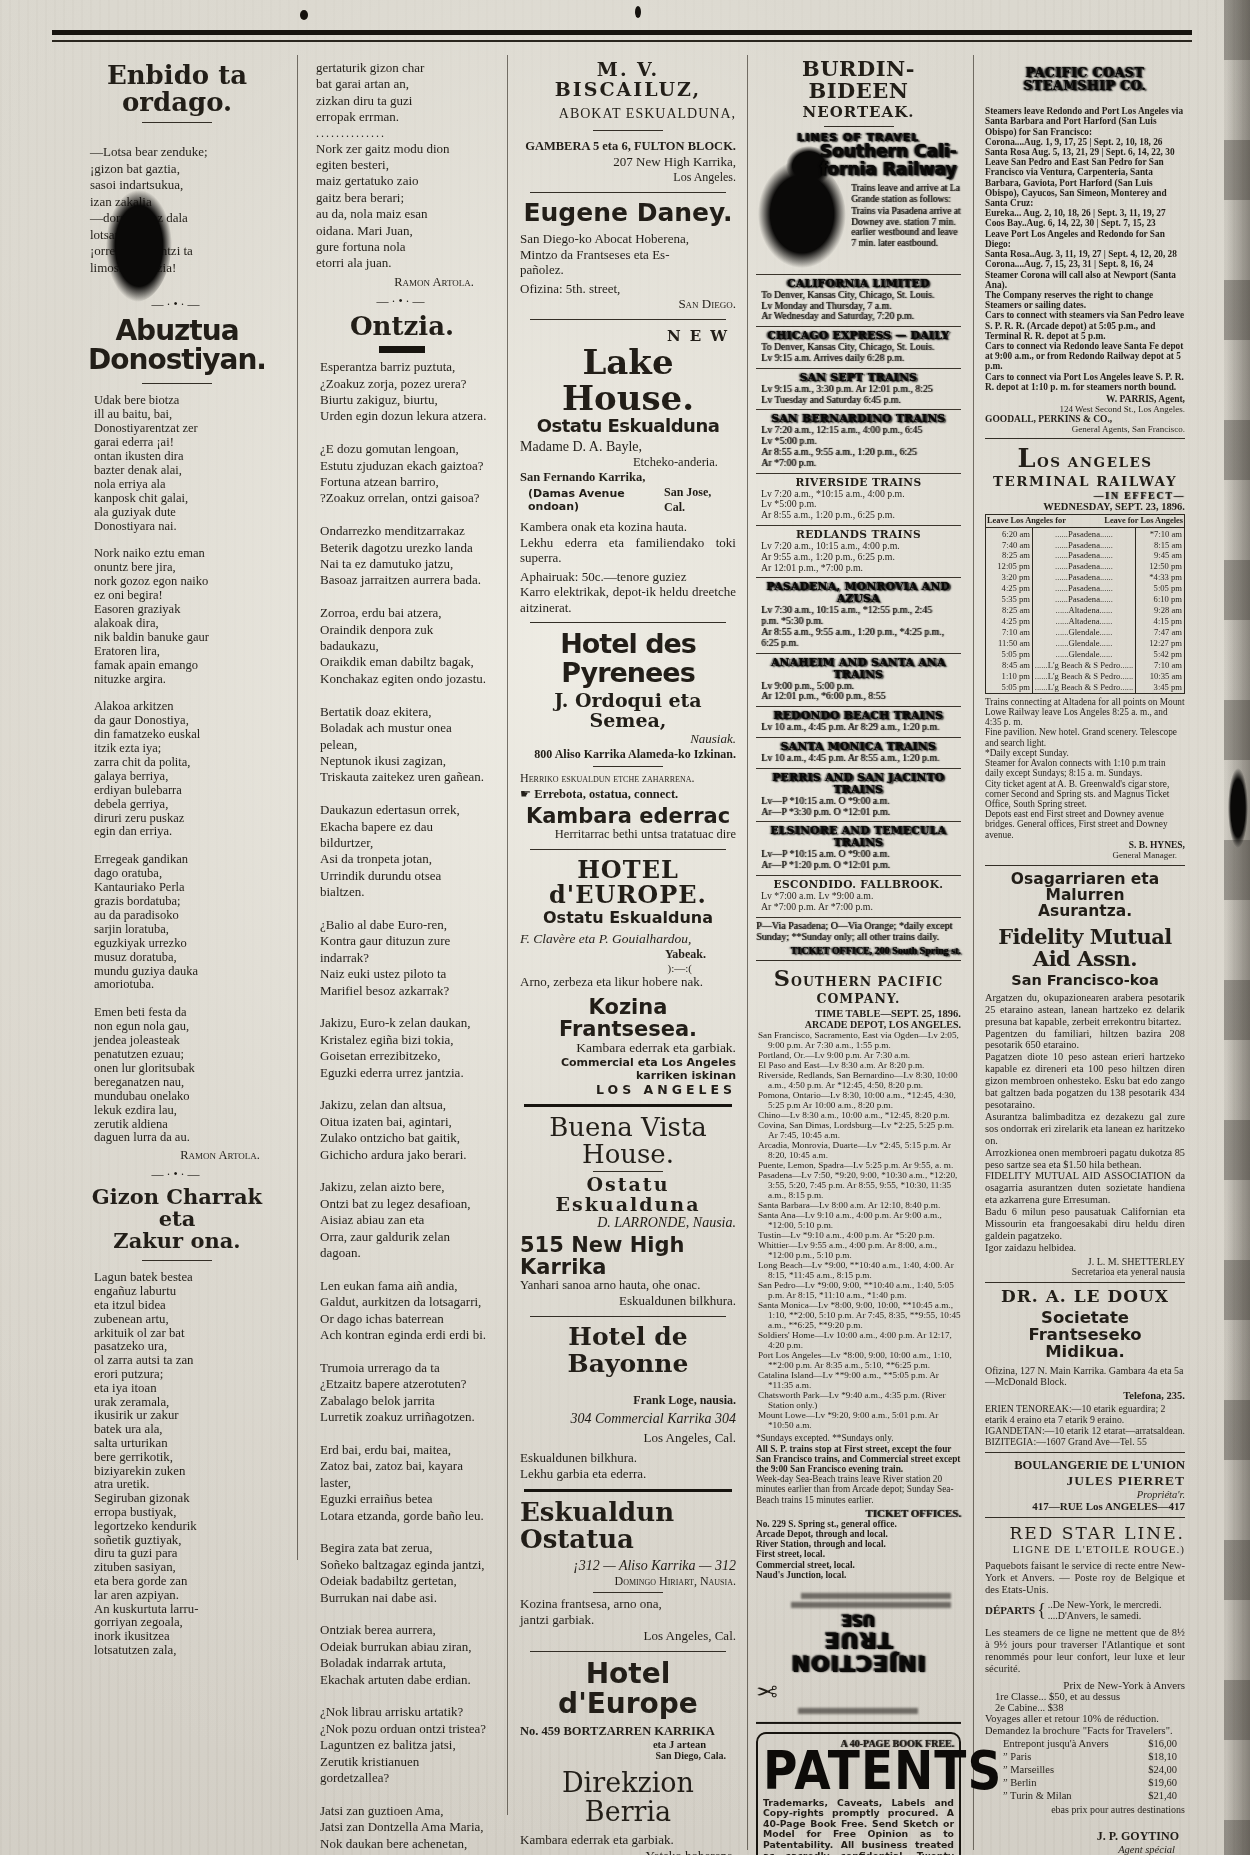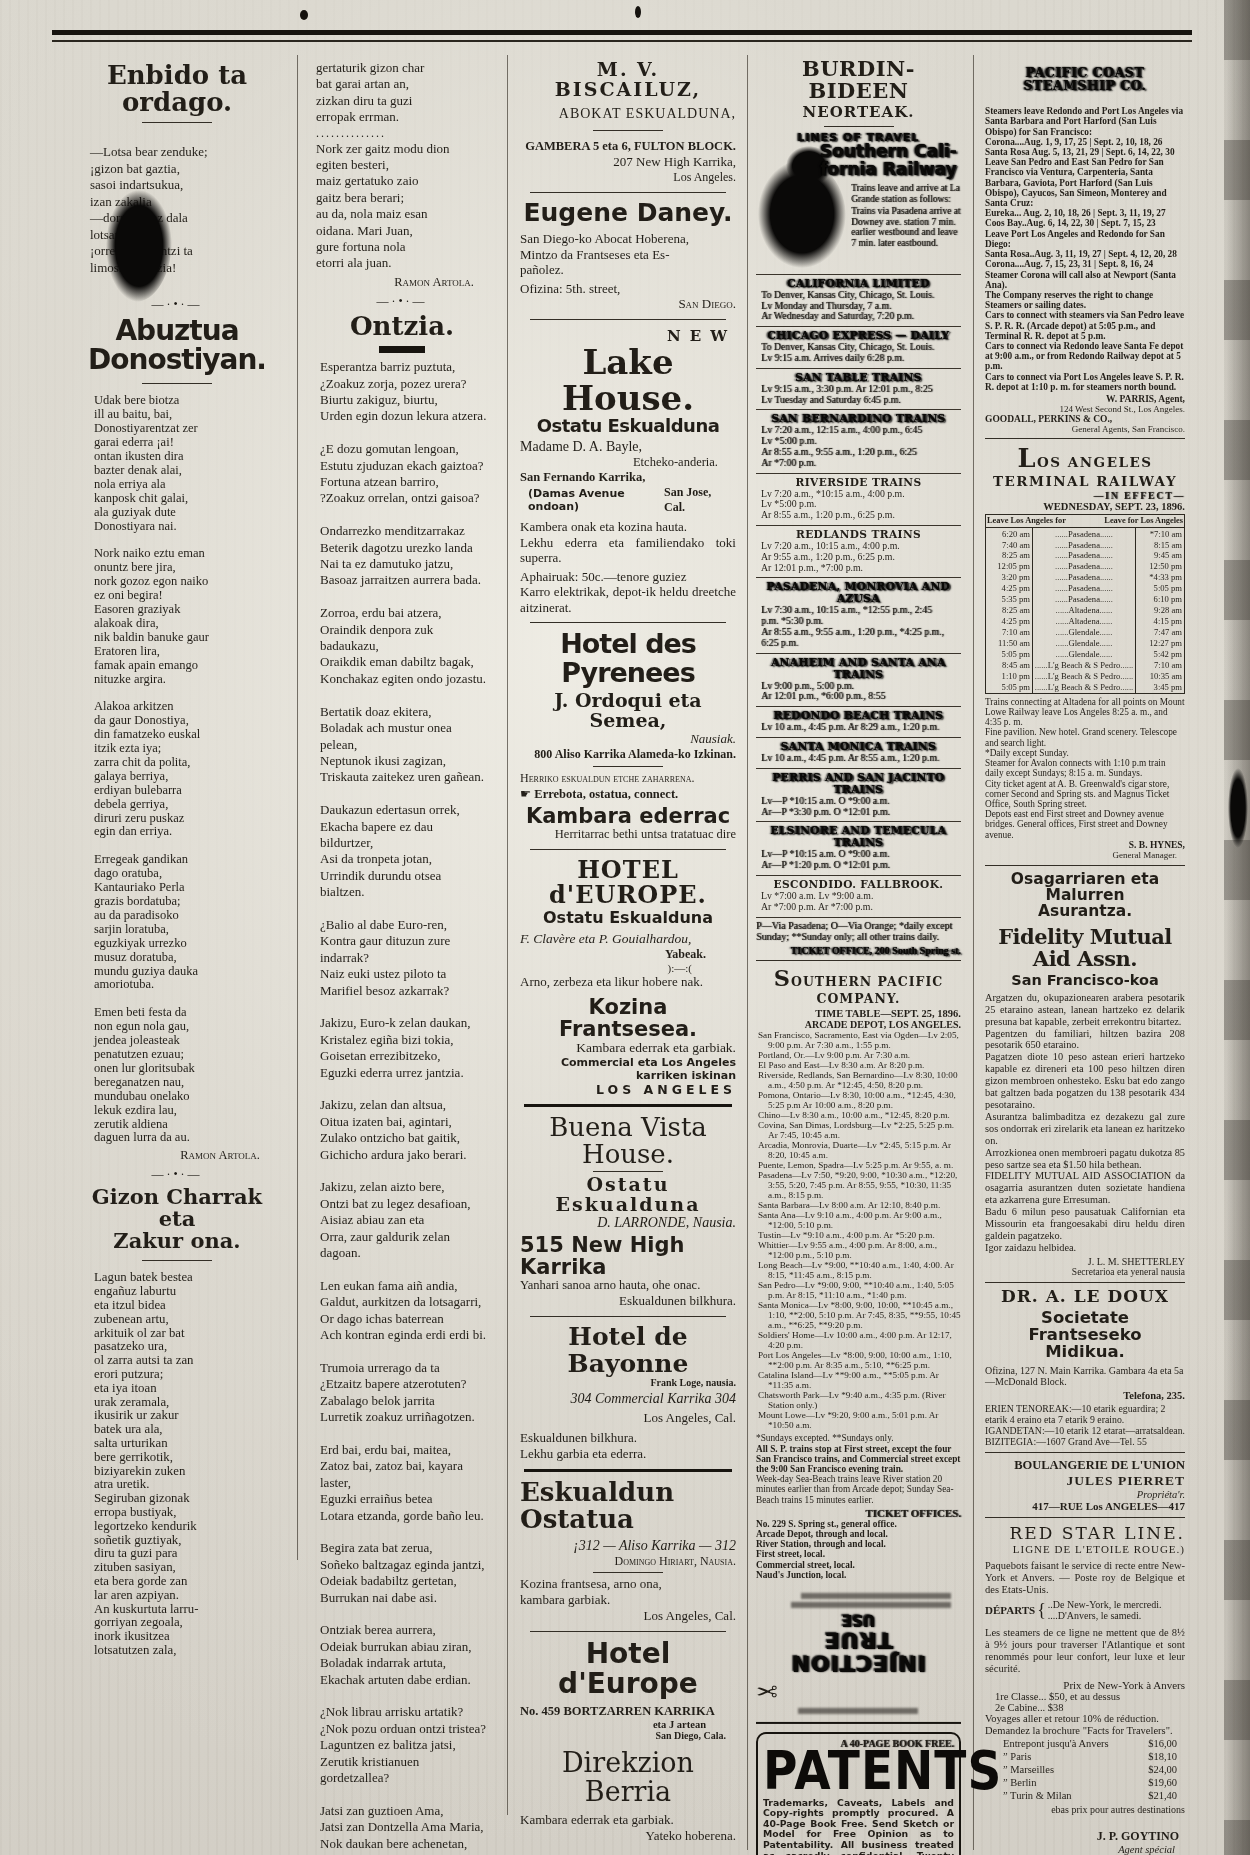--- a/index.html
+++ b/index.html
@@ -372,35 +372,35 @@
       <div class="h-serif" style="font-size:19px;letter-spacing:2px;">Ostatu Eskualduna</div>
       <div class="center it" style="font-size:14px;">D. LARRONDE, Nausia.</div>
       <div class="h-sans" style="font-size:21px;text-align:left;margin-top:3px;">515 New High Karrika</div>
       <div style="font-size:12.5px;">Yanhari sanoa  arno hauta, ohe onac.</div>
       <div class="center" style="font-size:13px;">Eskualdunen bilkhura.</div>
     </div>
     <hr class="rule">
 
     <div>
       <div class="h-serif" style="font-size:25px;">Hotel de Bayonne</div>
-      <div class="center b" style="font-size:10px;margin-top:0;">Frank Loge, nausia.</div>
+      <div class="center b" style="font-size:12px;margin-top:16px;">Frank Loge, nausia.</div>
       <div class="center it" style="font-size:14px;margin-top:3px;">304   Commercial Karrika   304</div>
       <div class="center" style="font-size:13px;margin-top:3px;">Los Angeles, Cal.</div>
       <div style="font-size:13px;margin-top:4px;">Eskualdunen bilkhura.</div>
       <div style="font-size:13px;">Lekhu garbia eta ederra.</div>
     </div>
     <hr class="rule-thick">
 
     <div>
       <div class="h-serif" style="font-size:26px;text-align:left;">Eskualdun Ostatua</div>
       <div class="center it" style="font-size:14px;margin-top:5px;">¡312 — Aliso Karrika — 312</div>
       <div class="center sc" style="font-size:12px;">Domingo Hiriart, Nausia.</div>
       <hr class="rule-short" style="margin:3px auto;">
       <div style="font-size:13px;">Kozina frantsesa, arno ona,</div>
-      <div style="font-size:13px;">kambara garbiak.</div>
+      <div style="font-size:13px;">jantzi garbiak.</div>
       <div class="center" style="font-size:13px;">Los Angeles, Cal.</div>
     </div>
     <hr class="rule">
 
     <div>
       <div class="h-sans" style="font-size:28px;">Hotel d'Europe</div>
       <div class="b" style="font-size:12.5px;margin-top:6px;">No.  459  BORTZARREN  KARRIKA</div>
       <div class="right b" style="font-size:10.5px;padding-right:30px;">eta J artean</div>
       <div class="right b" style="font-size:10px;padding-right:10px;">San Diego, Cala.</div>
       <div class="h-serif" style="font-size:27px;font-weight:normal;margin-top:8px;">Direkzion Berria</div>
@@ -427,21 +427,21 @@
     </div>
 
     <div>
         <div class="tt-h smear">CALIFORNIA LIMITED</div>
         <div class="tt-l smear-lt">To Denver, Kansas City, Chicago, St. Louis.</div>
         <div class="tt-l smear-lt">Lv Monday and Thursday, 7 a.m.</div>
         <div class="tt-l smear-lt">Ar Wednesday and Saturday, 7:20 p.m.</div>
         <div class="tt-h smear">CHICAGO EXPRESS — DAILY</div>
         <div class="tt-l smear-lt">To Denver, Kansas City, Chicago, St. Louis.</div>
         <div class="tt-l smear-lt">Lv 9:15 a.m.  Arrives daily 6:28 p.m.</div>
-        <div class="tt-h smear">SAN TABLE TRAINS</div>
+        <div class="tt-h smear">SAN SEPT TRAINS</div>
         <div class="tt-l smear-lt">Lv 9:15 a.m., 3:30 p.m.  Ar 12:01 p.m., 8:25</div>
         <div class="tt-l smear-lt">Lv Tuesday and Saturday 6:45 p.m.</div>
         <div class="tt-h smear">SAN BERNARDINO TRAINS</div>
         <div class="tt-l smear-lt">Lv 7:20 a.m., 12:15 a.m., 4:00 p.m., 6:45</div>
         <div class="tt-l smear-lt">Lv *5:00 p.m.</div>
         <div class="tt-l smear-lt">Ar 8:55 a.m., 9:55 a.m., 1:20 p.m., 6:25</div>
         <div class="tt-l smear-lt">Ar *7:00 p.m.</div>
         <div class="tt-h">RIVERSIDE TRAINS</div>
         <div class="tt-l">Lv 7:20 a.m., *10:15 a.m., 4:00 p.m.</div>
         <div class="tt-l">Lv *5:00 p.m.</div>

